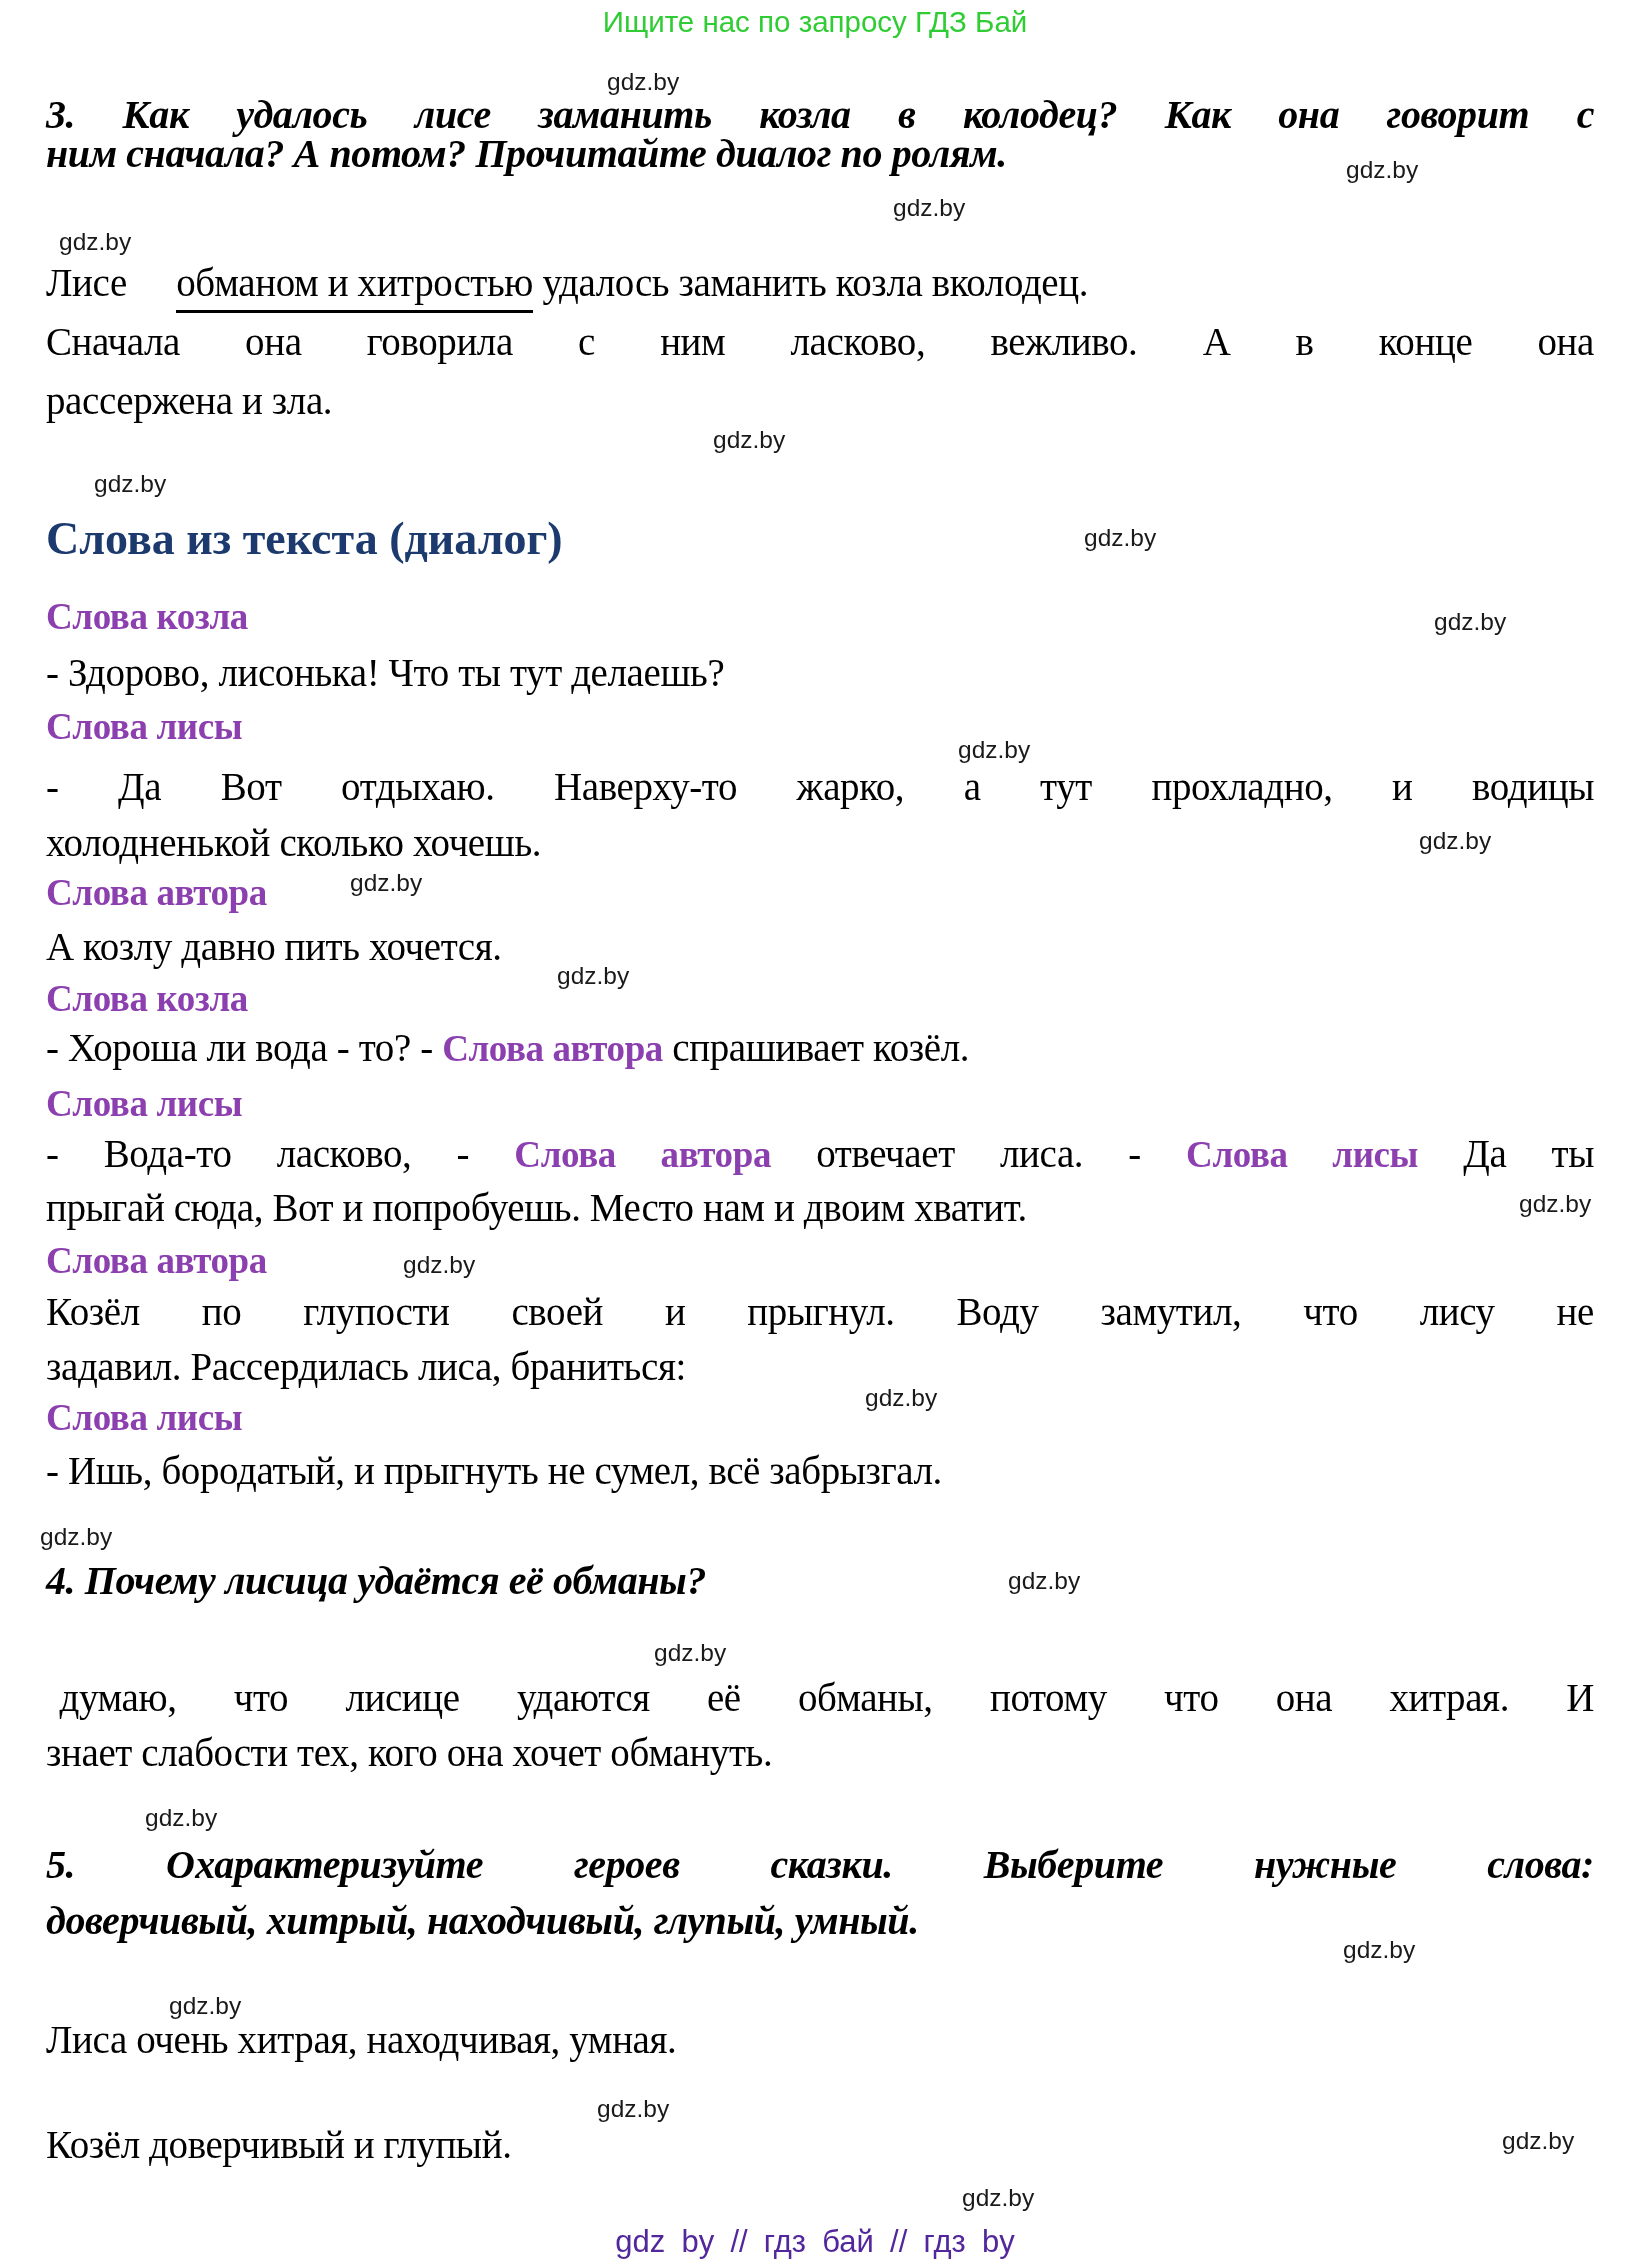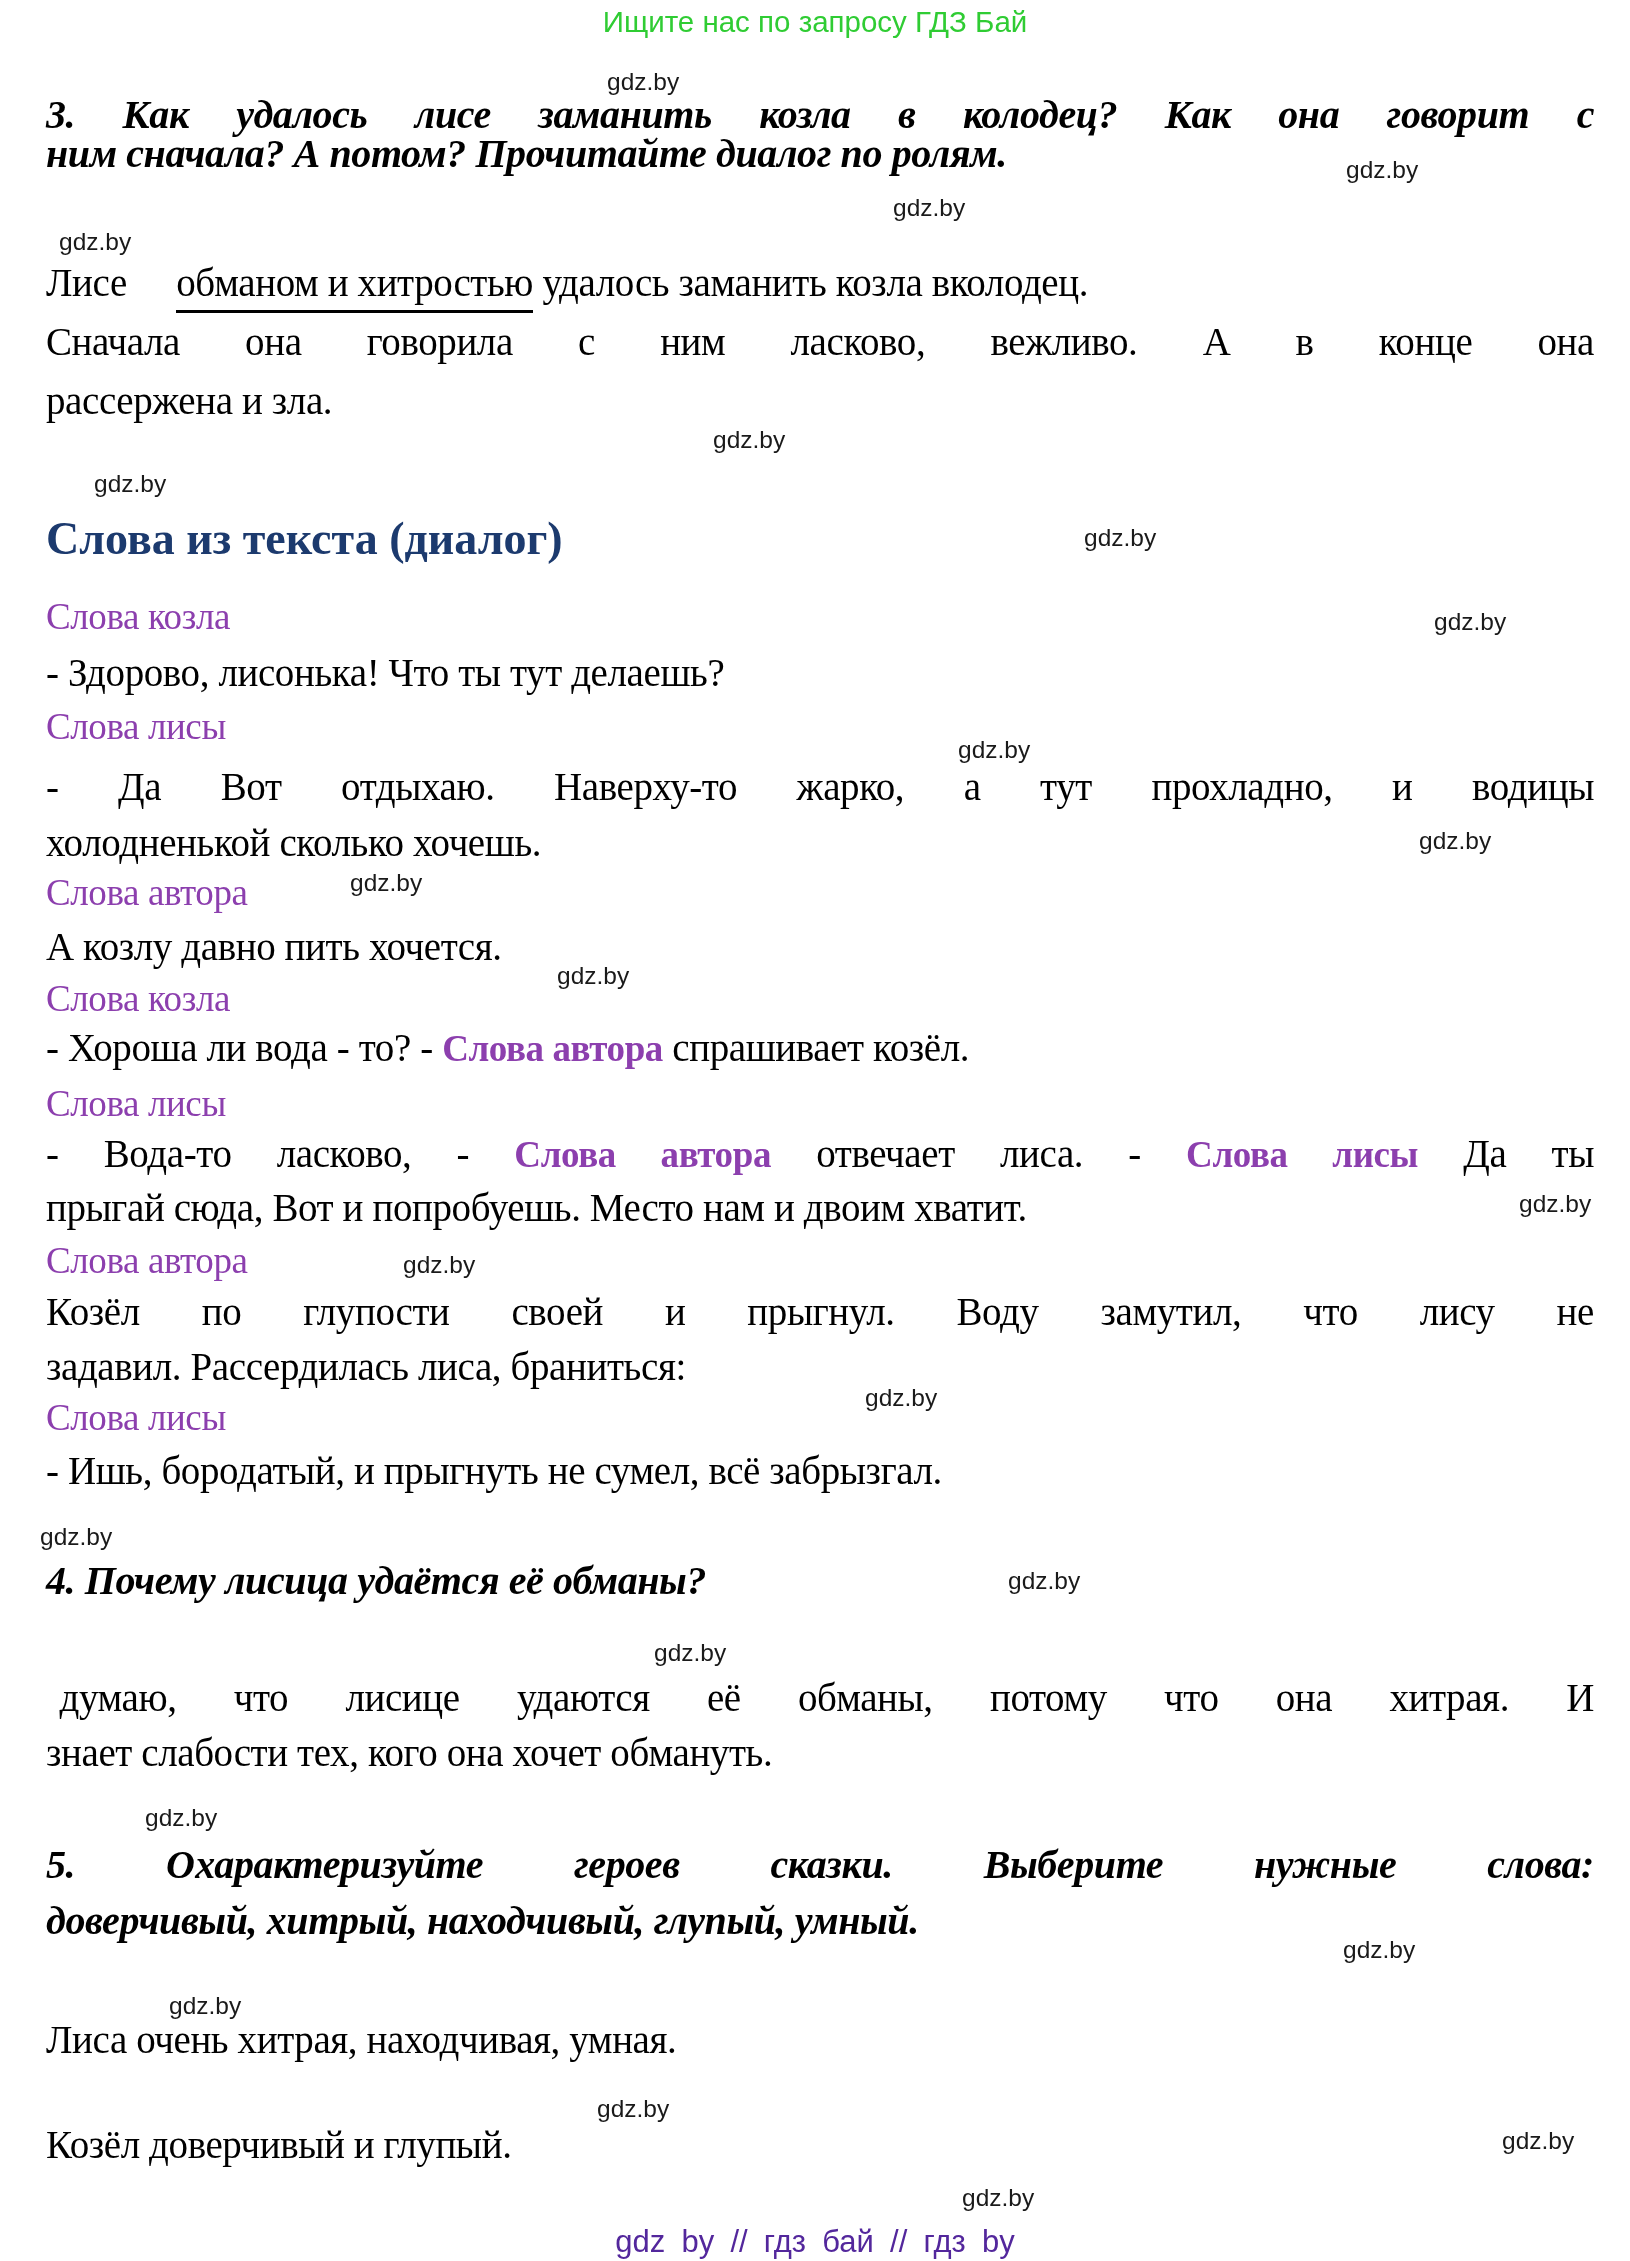--- a/index.html
+++ b/index.html
@@ -25,21 +25,21 @@
     position:absolute;font-family:"Liberation Sans",sans-serif;
     font-size:24.5px;color:var(--wm-gray);white-space:nowrap;margin-top:19px;
   }
   .line{
     position:absolute;left:46px;width:1548px;
     font-size:39px;line-height:1.2;letter-spacing:-0.4px;
   }
   .just{text-align:justify;text-align-last:justify;text-justify:inter-word;}
   .q{font-weight:bold;font-style:italic;font-size:40px;}
   .navy{color:var(--heading-navy);font-weight:bold;font-size:46px;letter-spacing:0;margin-top:32px;}
-  .plabel{color:var(--label-purple);font-weight:normal;font-size:37px;}
+  .plabel{color:var(--label-purple);font-weight:bold;font-size:37px;}
   .pinline{color:var(--label-purple);font-weight:bold;font-size:37px;}
   .u{border-bottom:3.4px solid #000;padding-bottom:6px;margin-left:40px;}
   .indent{text-indent:13.5px;}
   .footer{
     position:absolute;top:2224px;left:0;right:0;text-align:center;
     font-family:"Liberation Sans",sans-serif;font-size:31px;
     color:var(--footer-purple);word-spacing:7.6px;
   }
 </style>
 </head>

